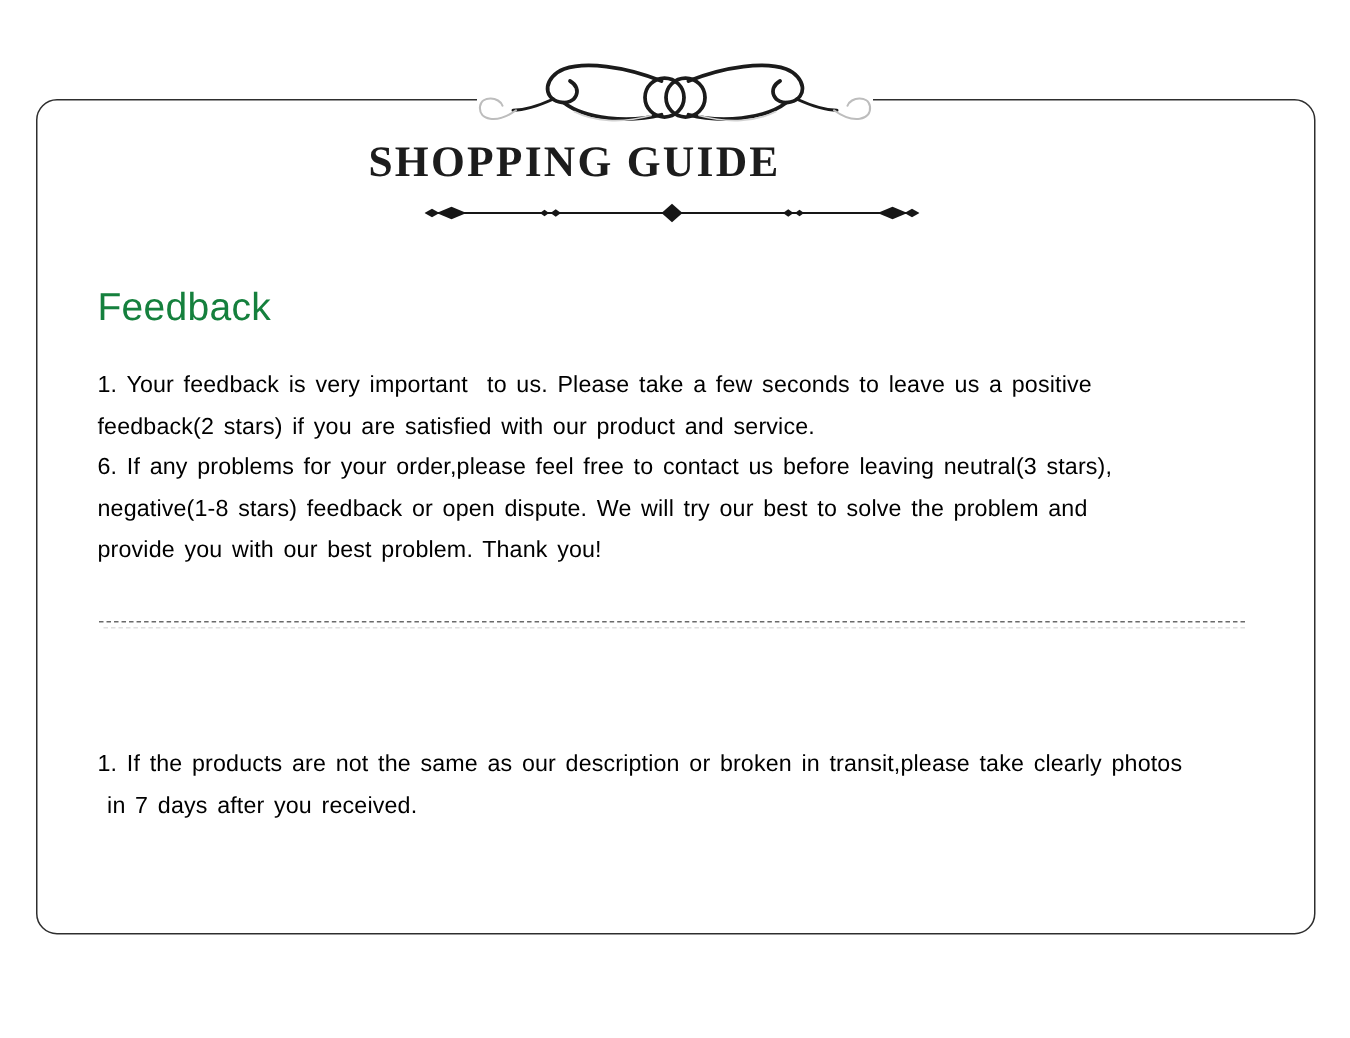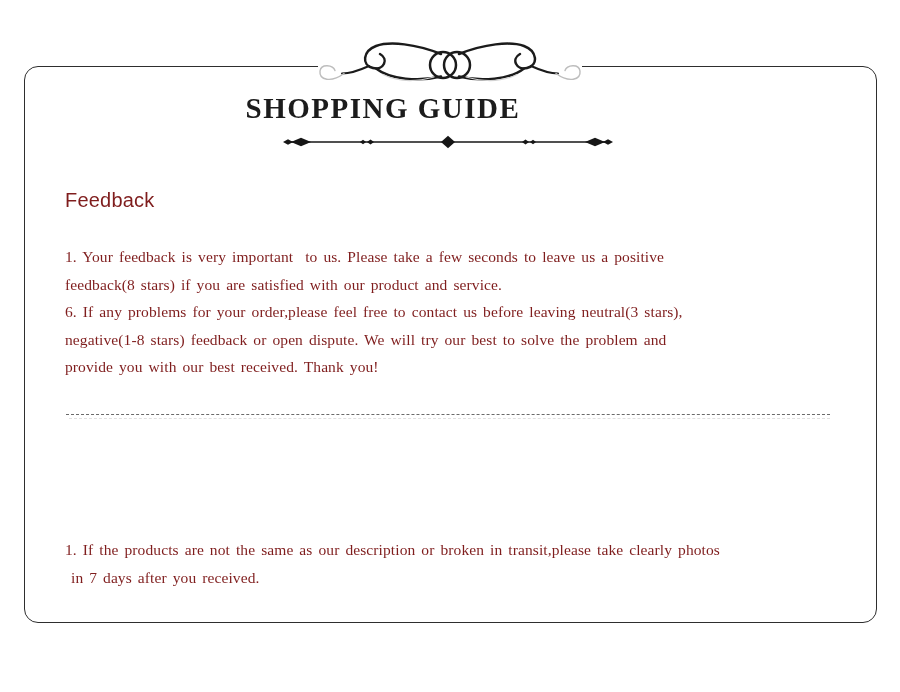--- a/index.html
+++ b/index.html
@@ -15,32 +15,32 @@
     position:absolute;left:318px;top:39px;width:264px;height:48px;
     background:#ffffff;display:flex;align-items:center;justify-content:center;
   }
   .page-title{
     position:absolute;left:0;top:92px;width:766px;text-align:center;
     font-family:"Liberation Serif",serif;font-weight:700;font-size:29px;
     letter-spacing:1.5px;color:#1c1c1c;
   }
   .title-divider{position:absolute;left:283px;top:134px;width:330px;height:16px;}
   .section-heading{
-    position:absolute;left:65px;font-size:20px;color:#7f1d1d;
+    position:absolute;left:65px;font-size:26px;color:#15803d;
     letter-spacing:0.2px;font-weight:400;
   }
   .heading-feedback{top:189px;}
   .heading-return{top:451px;}
   .para{
-    position:absolute;left:65px;font-size:15.5px;color:#7f1d1d;
-    letter-spacing:0.1px;word-spacing:2px;font-family:Liberation Serif, serif;
+    position:absolute;left:65px;font-size:15.5px;color:#000000;
+    letter-spacing:0.1px;word-spacing:2px;
   }
   .para .line{white-space:pre;}
   .para-feedback{top:243px;line-height:27.5px;}
-  .para-return{top:496px;line-height:28px;margin-top:40px;}
+  .para-return{top:496px;line-height:28px;}
   .dash-rule{
     position:absolute;left:66px;top:414px;width:764px;height:0;
     border-top:1.2px dashed #6a6a6a;
   }
   .dash-rule-light{
     position:absolute;left:69px;top:418px;width:761px;height:0;
     border-top:1px dashed #e0e0e0;
   }
 </style>
 </head>
@@ -85,24 +85,24 @@
         <polygon points="302,8 312,3.8 322,8 312,12.2"></polygon>
         <polygon points="320,8 325,5.2 330,8 325,10.8"></polygon>
       </g>
     </svg>
   </div>
 
   <div class="section-heading heading-feedback">Feedback</div>
 
   <div class="para para-feedback">
     <div class="line">1. Your feedback is very important  to us. Please take a few seconds to leave us a positive</div>
-    <div class="line">feedback(8 stars) if you are satisfied with our product and service.</div>
+    <div class="line">feedback(2 stars) if you are satisfied with our product and service.</div>
     <div class="line">6. If any problems for your order,please feel free to contact us before leaving neutral(3 stars),</div>
     <div class="line">negative(1-8 stars) feedback or open dispute. We will try our best to solve the problem and</div>
-    <div class="line">provide you with our best received. Thank you!</div>
+    <div class="line">provide you with our best problem. Thank you!</div>
   </div>
 
   <div class="dash-rule"></div>
   <div class="dash-rule-light"></div>
 
 
   <div class="para para-return">
     <div class="line">1. If the products are not the same as our description or broken in transit,please take clearly photos</div>
     <div class="line"> in 7 days after you received.</div>
   </div>

